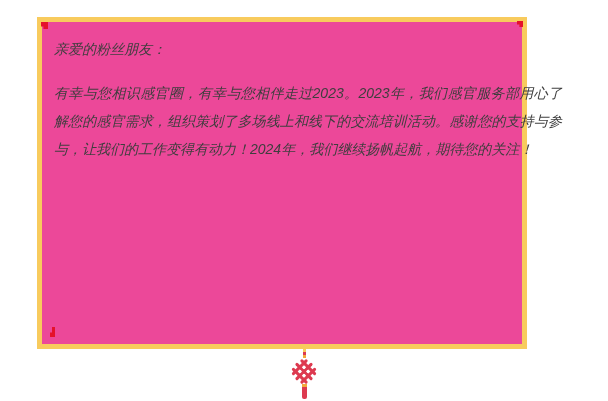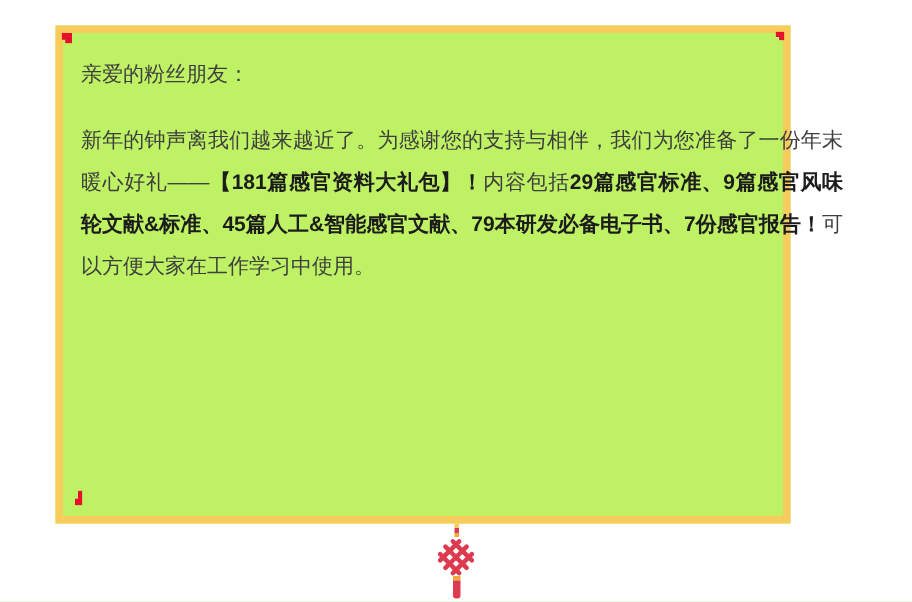--- a/index.html
+++ b/index.html
@@ -15,21 +15,22 @@
     font-family: "Liberation Sans", "DejaVu Sans", sans-serif;
   }
   .letter-frame {
     position: absolute;
     left: 37px;
     top: 17px;
     width: 490px;
     height: 332px;
     box-sizing: border-box;
     border: 5px solid #F8CB5D;
-    background: #bef264;
+    background: #ec4899;
+    font-style: italic;
   }
   .corner-mark {
     position: absolute;
     background: #E5112B;
   }
   .corner-mark.tl {
     left: -1px; top: 0;
     width: 7px; height: 7px;
     clip-path: polygon(0 0, 100% 0, 100% 100%, 35% 100%, 35% 65%, 0 65%);
   }
@@ -95,22 +96,22 @@
 <body>
 
 <div class="letter-frame">
   <span class="corner-mark tl"></span>
   <span class="corner-mark tr"></span>
   <span class="corner-mark bl"></span>
 
   <div class="letter-content">
     <p>亲爱的粉丝朋友：</p>
 
+    <p>有幸与您相识感官圈，有幸与您相伴走过2023。2023年，我们感官服务部用心了解您的感官需求，组织策划了多场线上和线下的交流培训活动。感谢您的支持与参与，让我们的工作变得有动力！2024年，我们继续扬帆起航，期待您的关注！</p>
 
-    <p><span>新年的钟声离我们越来越近了。为感谢您的支持与相伴，我们为您准备了一份年末暖心好礼——</span><span class="bold-seg">【181篇感官资料大礼包】！</span><span>内容包括</span><span class="bold-seg">29篇感官标准、9篇感官风味轮文献&amp;标准、45篇人工&amp;智能感官文献、79本研发必备电子书、7份感官报告！</span><span>可以方便大家在工作学习中使用。</span></p>
 
   </div>
 </div>
 
 <div class="knot-wrap">
   <div class="knot-thread"></div>
   <svg width="28" height="27" viewBox="0 0 28 27">
     <g transform="rotate(45 14 13.5)" fill="none" stroke-linecap="round" stroke-width="3" stroke="#DD3A50">
       <line x1="5" y1="7.5" x2="23" y2="7.5"></line>
       <line x1="4" y1="13.5" x2="24" y2="13.5"></line>

